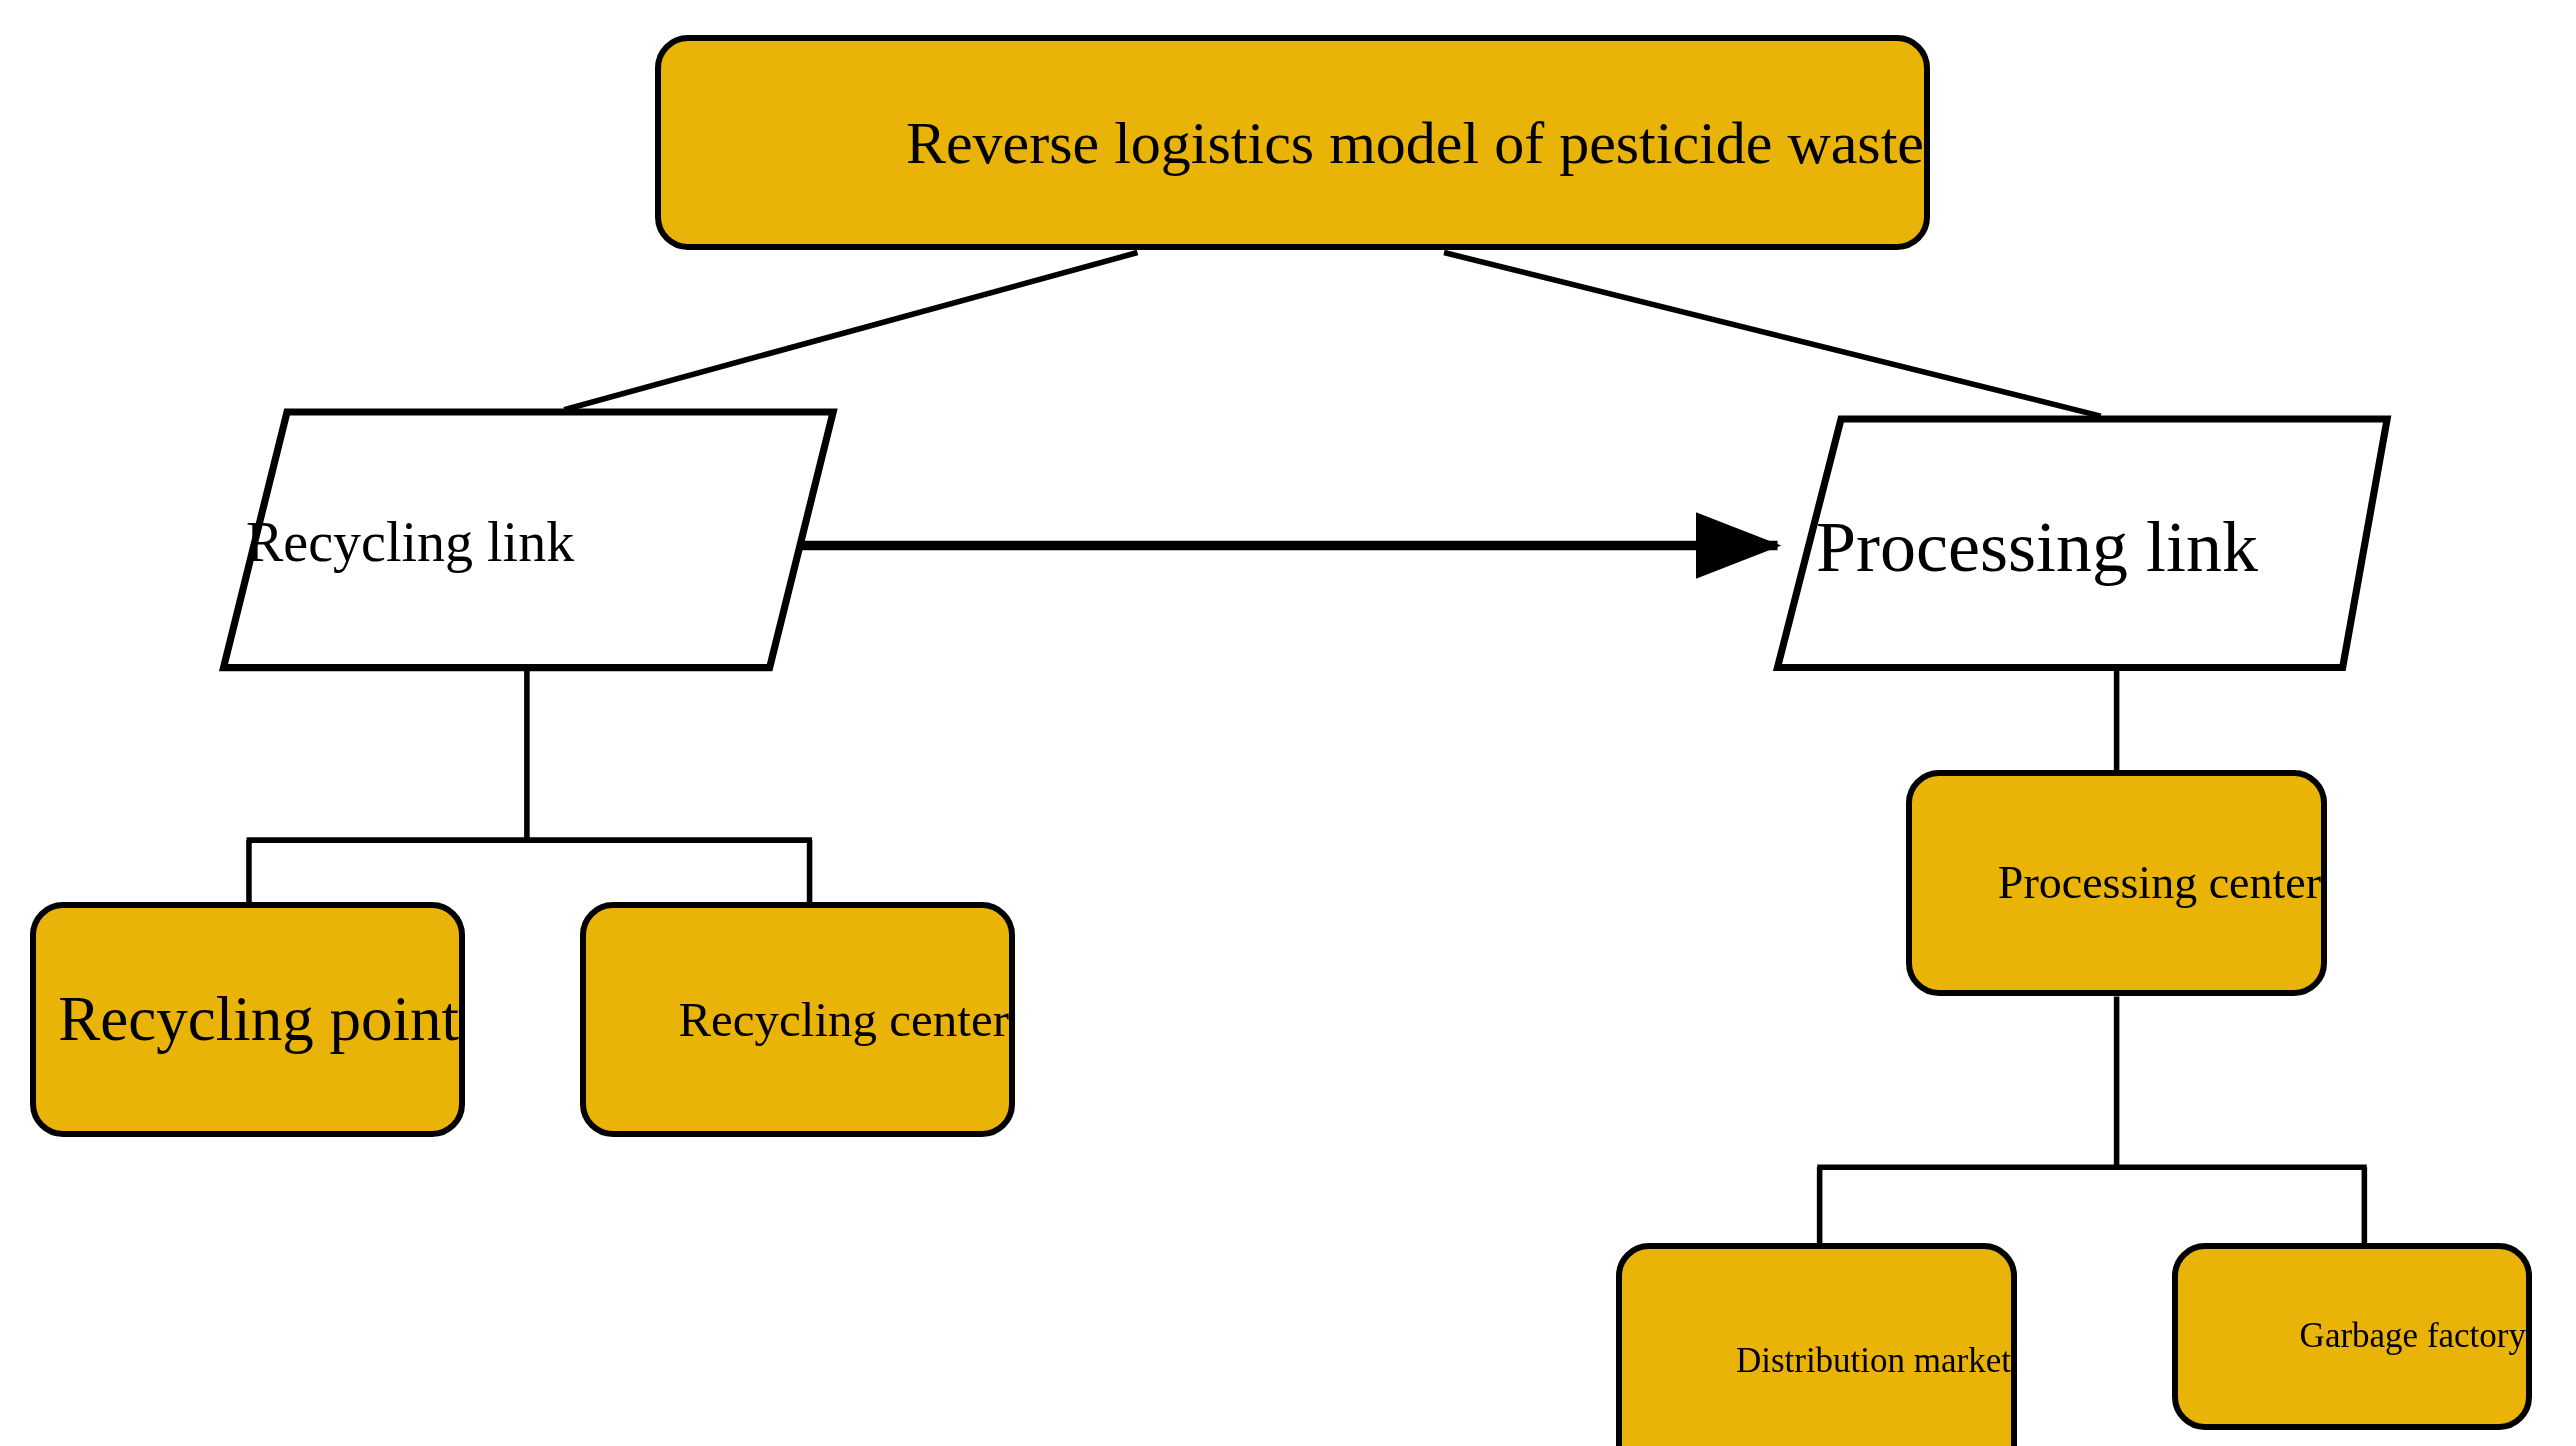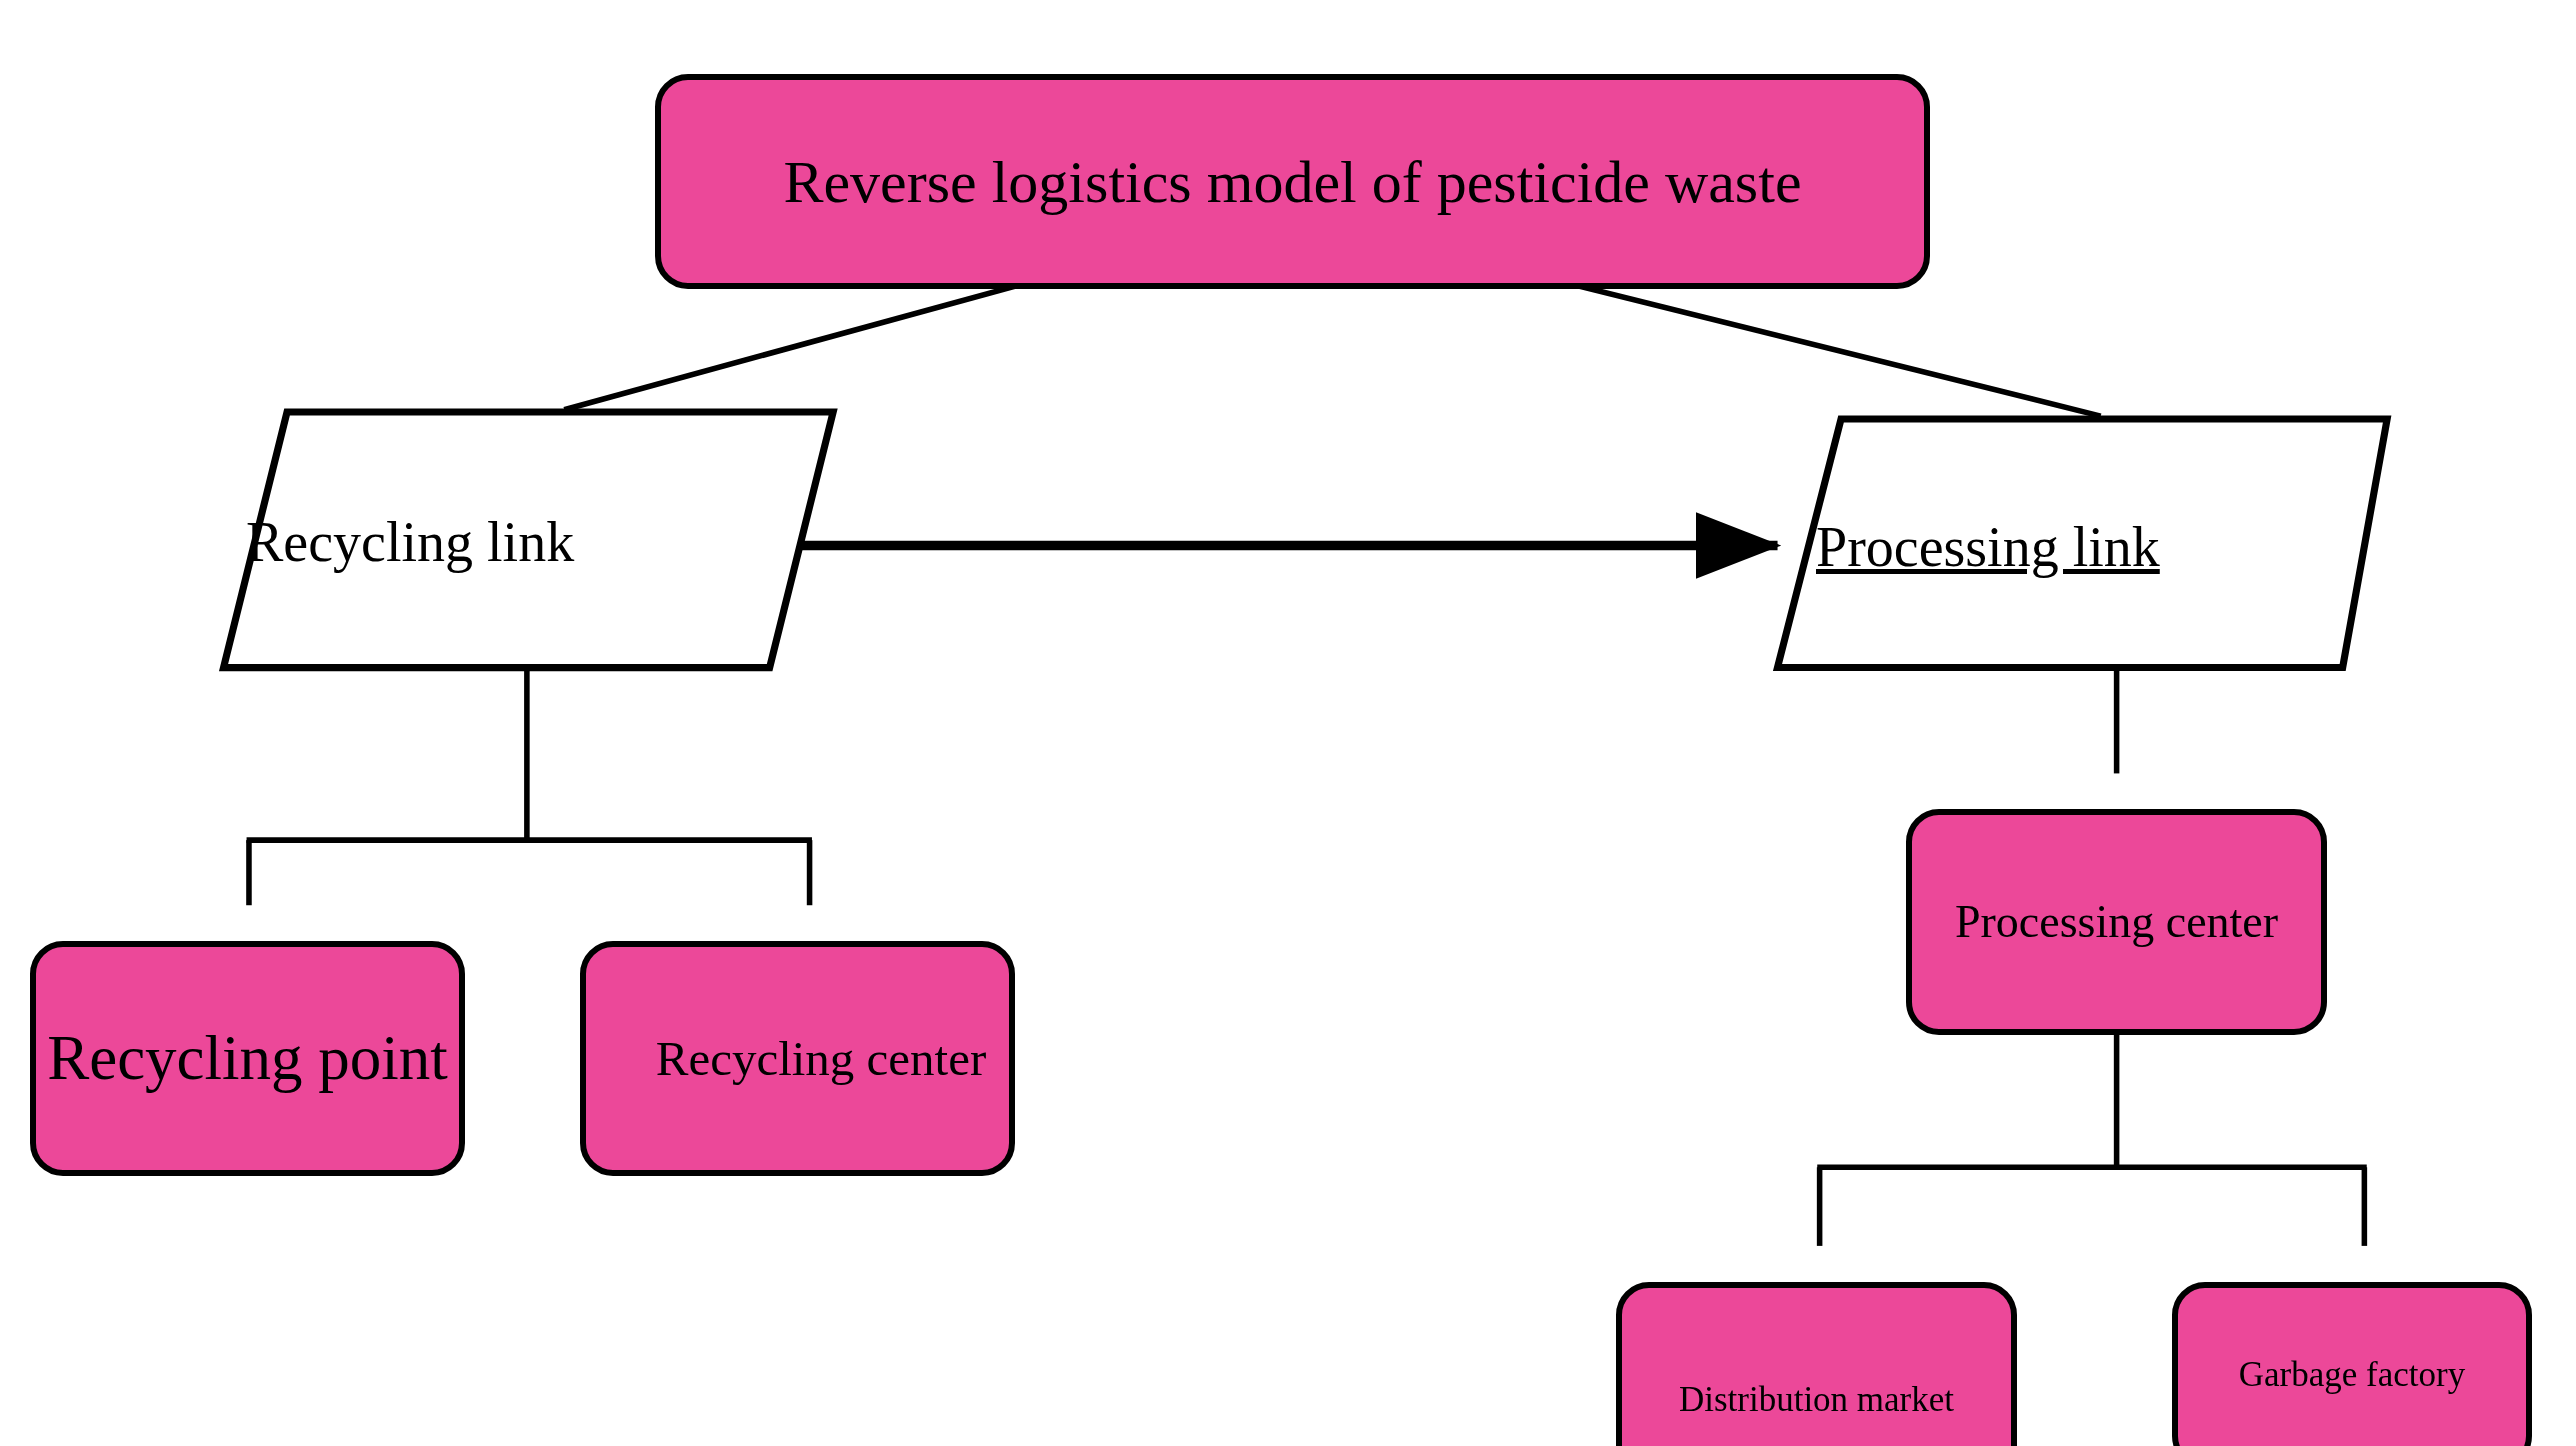--- a/index.html
+++ b/index.html
@@ -21,26 +21,25 @@
     top: 0;
     width: 2576px;
     height: 1446px;
     pointer-events: none;
   }
   .node {
     position: absolute;
     box-sizing: border-box;
     display: flex;
     align-items: center;
-    justify-content: center;
+    justify-content: flex-end;
     text-align: center;
     color: #000000;
-    background: #ec4899;
+    background: #eab308;
     z-index: 5;
-    margin-top: 39px;
   }
   .rounded {
     border: 6.4px solid #000000;
     border-radius: 33px;
   }
   .node-label {
     display: block;
     line-height: 1.1;
     white-space: nowrap;
     color: #000000;
@@ -110,21 +109,21 @@
   }
   #node-recycling-link .node-label { font-size: 56px; }
 
   #node-processing-link {
     left: 1768px; top: 411px;
     width: 635px; height: 274px;
   }
   #node-processing-link .para-text {
     left: 48px; top: 0; width: 548px; height: 274px;
   }
-  #node-processing-link .node-label { font-size: 56px; text-decoration: underline; }
+  #node-processing-link .node-label { font-size: 72px; }
 </style>
 </head>
 <body>
 
 <div id="canvas">
 
   <svg id="edges" viewBox="0 0 3243 1821" width="2576" height="1446">
 
     <line x1="1432" y1="318" x2="710" y2="516" stroke="#000000" stroke-width="7"></line>
 

